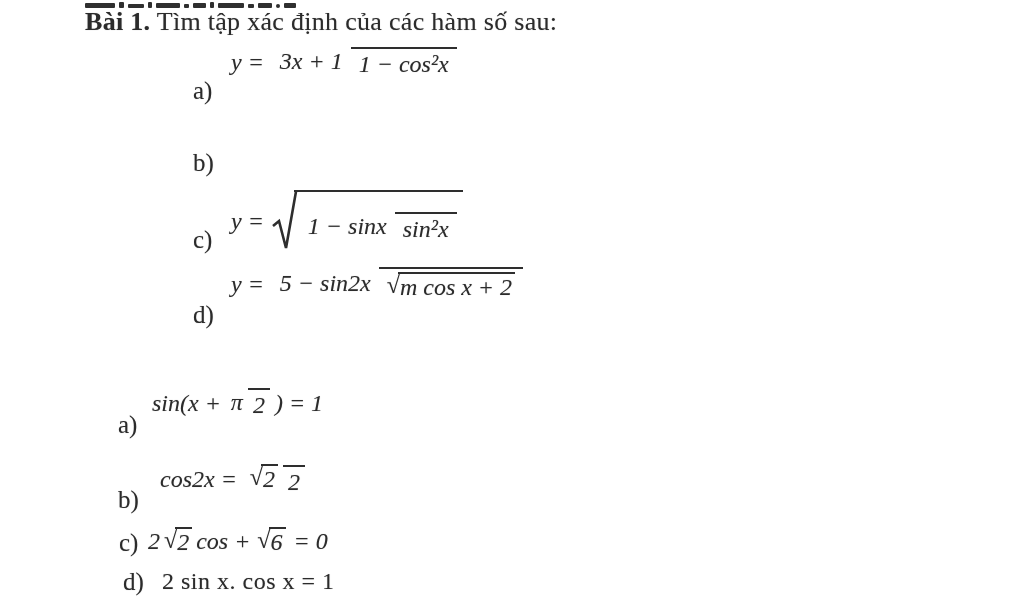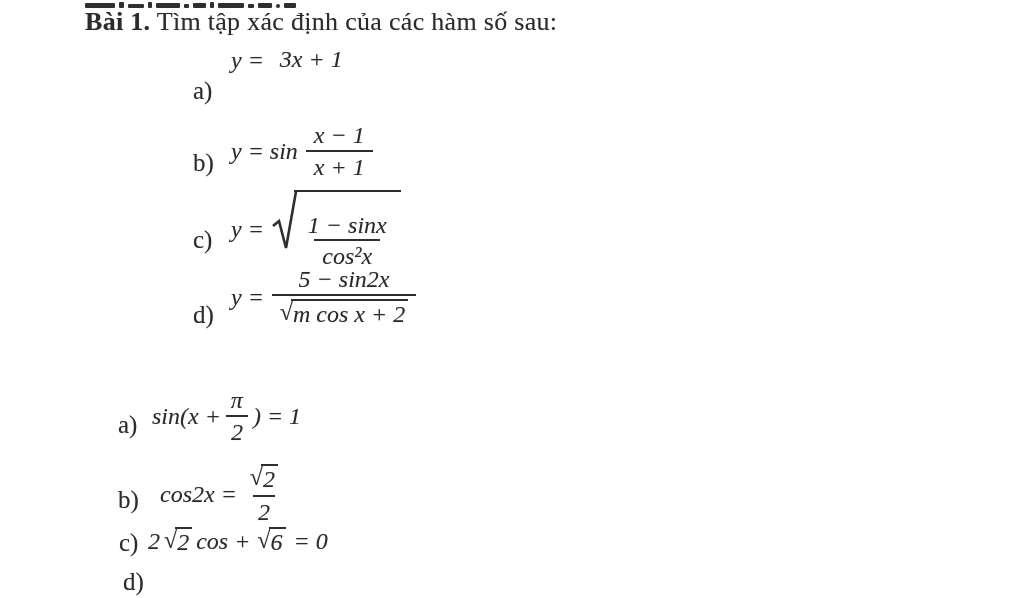--- a/index.html
+++ b/index.html
@@ -11,21 +11,21 @@
   .scan *{text-shadow:0 0 1px rgba(20,20,20,0.28);}
   .abs{position:absolute;}
   .heading{font-size:26px;letter-spacing:0.3px;white-space:nowrap;}
   .heading b{font-weight:700;}
   .lab{font-size:25px;}
   .formula{
     display:flex;align-items:center;gap:8px;
     font-size:24px;font-style:italic;white-space:nowrap;
   }
   .formula.upright{font-style:normal;letter-spacing:0.5px;}
-  .frac{display:inline-flex;flex-direction:column;align-items:center;text-align:center;}
+  .frac{display:inline-flex;flex-direction:row;align-items:center;text-align:center;}
   .frac .num{padding:0 8px 2px 8px;line-height:1.05;display:inline-flex;align-items:flex-end;justify-content:center;}
   .frac .den{border-top:2px solid #2e2e2e;padding:3px 8px 0 8px;line-height:1.05;display:inline-flex;align-items:flex-start;justify-content:center;}
   .frac.small .num,.frac.small .den{padding-left:5px;padding-right:5px;}
   
   .sqrt{display:inline-flex;align-items:flex-start;}
   .sqrt .rad{font-style:normal;line-height:1;transform:translateY(1px);margin-right:-2px;}
   .sqrt .rc{border-top:2px solid #2e2e2e;padding:0 3px 1px 2px;line-height:1.1;}
   
   .sqrt-big{display:inline-flex;align-items:flex-start;}
   .sqrt-big svg{flex:none;margin-right:-4px;display:block;}
@@ -59,43 +59,37 @@
 
   <div class="abs heading" style="left:85px;top:7px;">
     <b>Bài 1.</b><span> Tìm tập xác định của các hàm số sau:</span>
   </div>
 
   <div class="abs lab" style="left:193px;top:77px;">a)</div>
   <div class="abs formula" style="left:231px;top:47px;">
     <span>y =</span>
     <span class="frac">
       <span class="num">3x + 1</span>
+      <span class="den">1 − cos²x</span>
     </span>
   </div>
 
   <div class="abs lab" style="left:193px;top:149px;">b)</div>
-  <div class="abs formula" style="left:231px;top:123px;">
-    <span>y = sin</span>
-    <span class="frac">
-      <span class="num">x − 1</span>
-      <span class="den">x + 1</span>
-    </span>
-  </div>
 
   <div class="abs lab" style="left:193px;top:226px;">c)</div>
   <div class="abs formula" style="left:231px;top:190px;">
     <span>y =</span>
     <span class="sqrt-big">
       <svg width="26" height="62" viewBox="0 0 26 62">
         <path d="M1 36 L7 31 L14 58 L24 1.5" stroke="#2e2e2e" stroke-width="2.6" fill="none"></path>
       </svg>
       <span class="rc">
         <span class="frac">
           <span class="num">1 − sinx</span>
-          <span class="den">cos²x</span>
+          <span class="den">sin²x</span>
         </span>
       </span>
     </span>
   </div>
 
   <div class="abs lab" style="left:193px;top:301px;">d)</div>
   <div class="abs formula" style="left:231px;top:267px;">
     <span>y =</span>
     <span class="frac">
       <span class="num">5 − sin2x</span>
@@ -142,14 +136,17 @@
     </span>
     <span>cos +</span>
     <span class="sqrt" style="margin-left:3px;">
       <span class="rad">√</span>
       <span class="rc">6</span>
     </span>
     <span style="margin-left:4px;">= 0</span>
   </div>
 
   <div class="abs lab" style="left:123px;top:568px;">d)</div>
+  <div class="abs formula upright" style="left:162px;top:568px;">
+    <span>2 sin x. cos x = 1</span>
+  </div>
 
 </div>
 
 </body></html>

